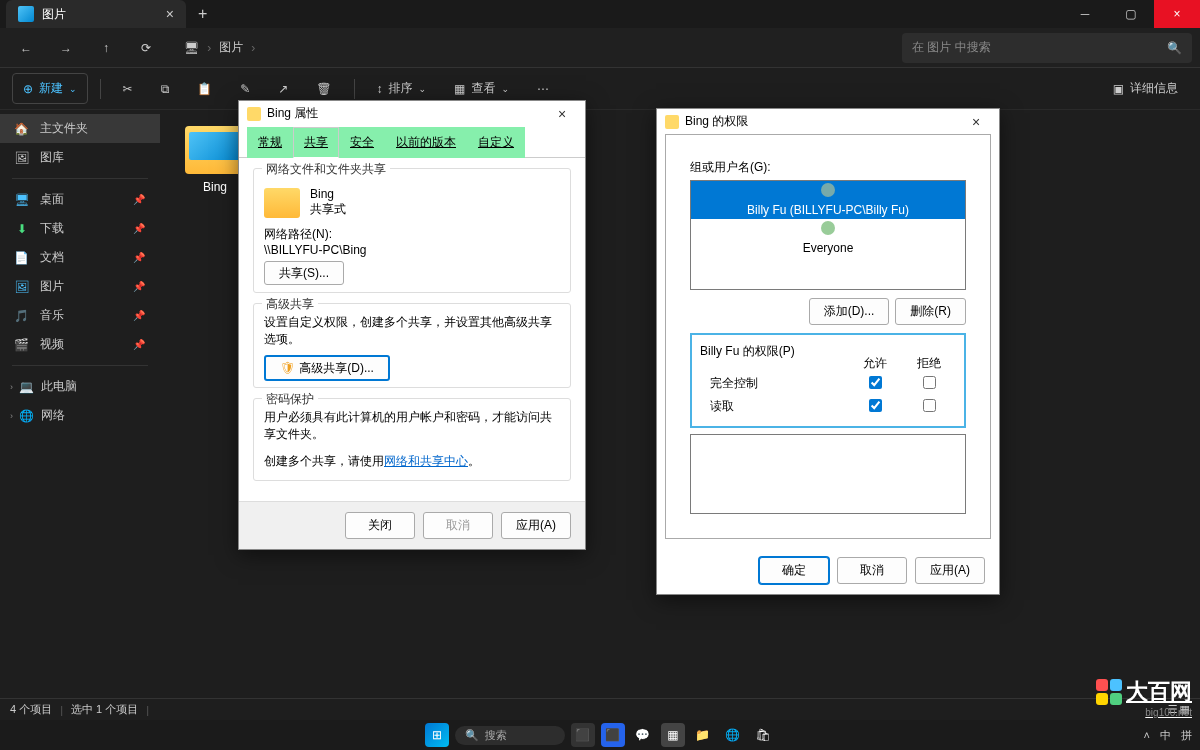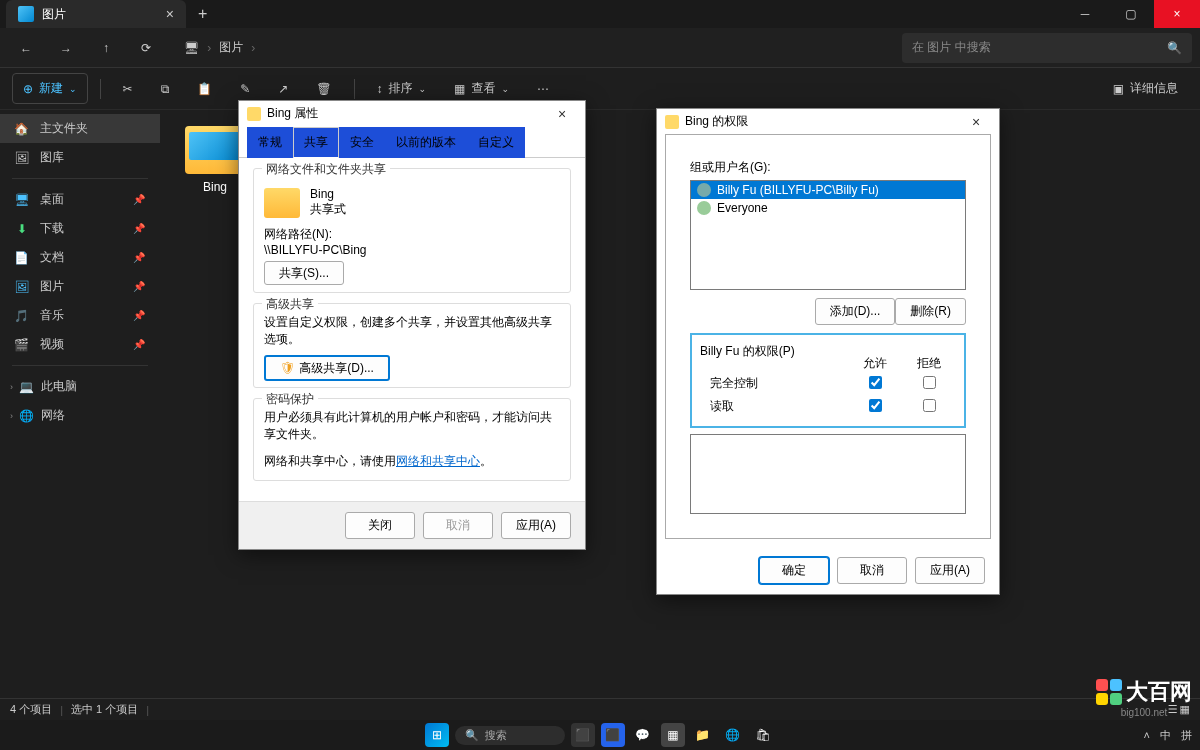--- a/index.html
+++ b/index.html
@@ -52,57 +52,57 @@
 .statusbar { position: absolute; bottom: 30px; left: 0; right: 0; height: 22px; background: #1e1e1e; display: flex; align-items: center; padding: 0 10px; color: #ccc; font-size: 11px; border-top: 1px solid #333; }
 .statusbar .sep { margin: 0 8px; color: #555; }
 .view-toggle { margin-left: auto; display: flex; gap: 2px; }
 
 
 .taskbar { position: absolute; bottom: 0; left: 0; right: 0; height: 30px; background: #1b1b1b; display: flex; align-items: center; justify-content: center; gap: 6px; }
 .task-icon { width: 24px; height: 24px; border-radius: 4px; display: flex; align-items: center; justify-content: center; cursor: pointer; }
 .start-icon { background: linear-gradient(135deg,#0078d4,#00bcf2); }
 .task-search { display: flex; align-items: center; gap: 6px; background: #2d2d2d; border-radius: 12px; padding: 2px 10px; color: #aaa; font-size: 11px; width: 110px; }
 .tray { position: absolute; right: 8px; display: flex; align-items: center; gap: 10px; color: #ccc; font-size: 11px; }
-.watermark { position: absolute; right: 8px; bottom: 32px; text-align: center; }
+.watermark { position: absolute; right: 8px; bottom: 32px; text-align: right; text-decoration: underline; }
 .wm-logo { display: flex; align-items: center; gap: 4px; font-weight: bold; font-size: 22px; color: #fff; }
 .wm-sq { display: grid; grid-template-columns: 12px 12px; grid-template-rows: 12px 12px; gap: 2px; }
 .wm-sq span:nth-child(1){background:#ff5050;border-radius:3px;}
 .wm-sq span:nth-child(2){background:#4cc2ff;border-radius:3px;}
 .wm-sq span:nth-child(3){background:#ffd400;border-radius:3px;}
 .wm-sq span:nth-child(4){background:#50d080;border-radius:3px;}
 .wm-sub { color: #888; font-size: 10px; }
 
 
 .dialog { position: absolute; background: #fff; color: #000; border: 1px solid #888; box-shadow: 0 5px 20px rgba(0,0,0,.5); font-size: 12px; }
 .dlg-title { display: flex; align-items: center; gap: 6px; padding: 4px 8px; background: #fff; }
 .dlg-title .dlg-icon { width: 14px; height: 14px; background: #ffd968; border-radius: 2px; }
 .dlg-close { margin-left: auto; cursor: pointer; font-size: 14px; color: #333; width: 30px; text-align: center; }
 .tabs { display: flex; border-bottom: 1px solid #ccc; padding: 0 8px; }
-.tabbtn { padding: 6px 10px; border: 1px solid transparent; cursor: pointer; position: relative; top: 1px; background: #1d4ed8; }
+.tabbtn { padding: 6px 10px; border: 1px solid transparent; cursor: pointer; position: relative; top: 1px; background: #86efac; text-decoration: underline; }
 .tabbtn.active { border: 1px solid #ccc; border-bottom: 1px solid #fff; }
 .dlg-body { padding: 10px 14px; }
 .group { border: 1px solid #ddd; border-radius: 3px; padding: 10px; margin-bottom: 10px; position: relative; }
 .group-title { position: absolute; top: -8px; left: 8px; background: #fff; padding: 0 4px; color: #333; }
 .share-folder-row { display: flex; align-items: center; gap: 10px; margin: 8px 0; }
 .share-folder-icon { width: 36px; height: 30px; background: linear-gradient(#ffd968,#ffb938); border-radius: 3px; }
 .btn { border: 1px solid #aaa; background: #fdfdfd; padding: 4px 14px; border-radius: 3px; cursor: pointer; min-width: 70px; text-align: center; }
 .btn.primary { border: 2px solid #0078d4; }
 .btn.default-focus { border: 1px solid #0078d4; box-shadow: 0 0 0 1px #0078d4; }
 .shield { color: #f0a020; margin-right: 4px; }
 .link { color: #0066cc; text-decoration: underline; cursor: pointer; }
 .dlg-footer { display: flex; gap: 8px; justify-content: flex-end; padding: 10px 14px; background: #f0f0f0; border-top: 1px solid #ddd; }
 .btn.disabled { color: #999; }
 
 
 .small-tab { border: 1px solid #aaa; border-bottom: none; padding: 3px 10px; background: #fff; display: inline-block; margin-left: 4px; }
 .user-list { border: 1px solid #7a7a7a; height: 110px; background: #fff; margin-top: 4px; }
-.user-row { display: flex; align-items: center; gap: 6px; padding: 2px 6px; cursor: pointer; }
+.user-row { display: flex; align-items: center; gap: 6px; padding: 2px 6px; cursor: pointer; flex-direction: column; }
 .user-row.selected { background: #0078d4; color: #fff; }
 .user-icon { width: 14px; height: 14px; background: #7aa; border-radius: 50%; }
-.list-actions { display: flex; justify-content: flex-end; margin: 8px 0; }
+.list-actions { display: flex; gap: 6px; justify-content: flex-end; margin: 8px 0; }
 .perm-box { border: 2px solid #4bb3e6; padding: 8px; }
 .perm-head { display: flex; }
 .perm-head .ph1 { flex: 1; }
 .perm-head .ph2, .perm-head .ph3 { width: 54px; text-align: center; margin-top: 12px; }
 .perm-row { display: flex; align-items: center; padding: 3px 0 3px 10px; }
 .perm-row .pname { flex: 1; }
 .perm-row .pchk { width: 54px; text-align: center; }
 .perm-area { border: 1px solid #7a7a7a; height: 80px; margin-top: 6px; background: #fff; }
 input[type=checkbox] { accent-color: #0078d4; cursor: pointer; }
 </style>
@@ -318,21 +318,21 @@
       <span class="btn">共享(S)...</span>
     </div>
     <div class="group">
       <div class="group-title">高级共享</div>
       <div style="margin-bottom:12px">设置自定义权限，创建多个共享，并设置其他高级共享选项。</div>
       <span class="btn primary"><span class="shield">🛡</span><span>高级共享(D)...</span></span>
     </div>
     <div class="group">
       <div class="group-title">密码保护</div>
       <div style="margin-bottom:10px">用户必须具有此计算机的用户帐户和密码，才能访问共享文件夹。</div>
-      <div><span>网络和共享中心，请使用</span><span class="link">网络和共享中心</span><span>。</span></div>
+      <div><span>创建多个共享，请使用</span><span class="link">网络和共享中心</span><span>。</span></div>
     </div>
   </div>
   <div class="dlg-footer">
     <span class="btn">关闭</span>
     <span class="btn disabled">取消</span>
     <span class="btn">应用(A)</span>
   </div>
 </div>
 
 <div class="dialog" style="left:656px; top:108px; width:344px;">

